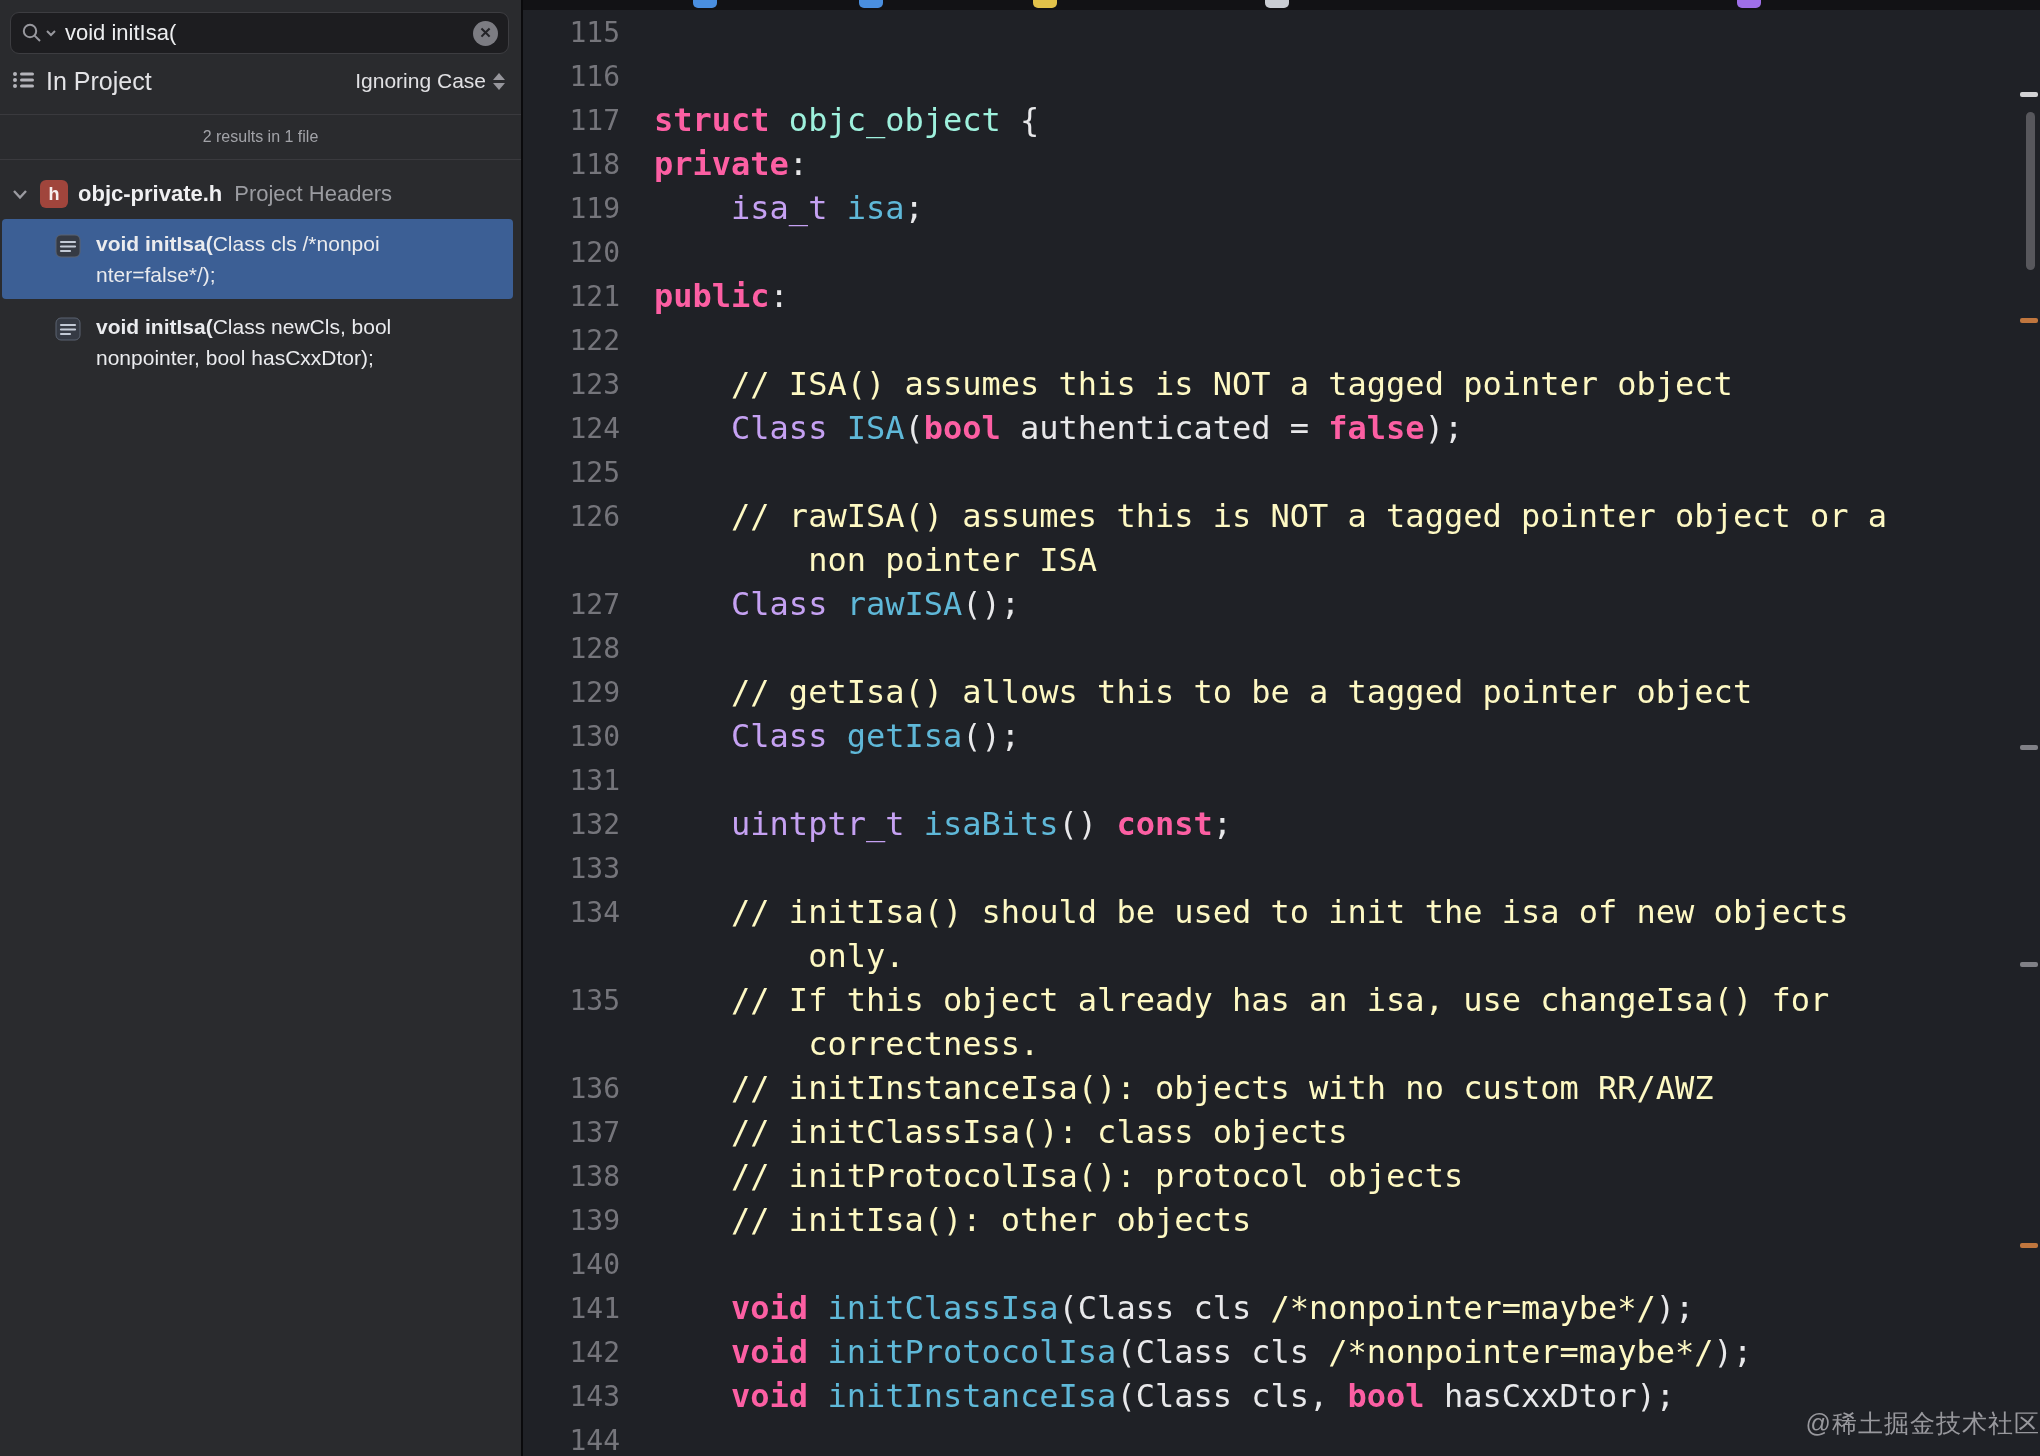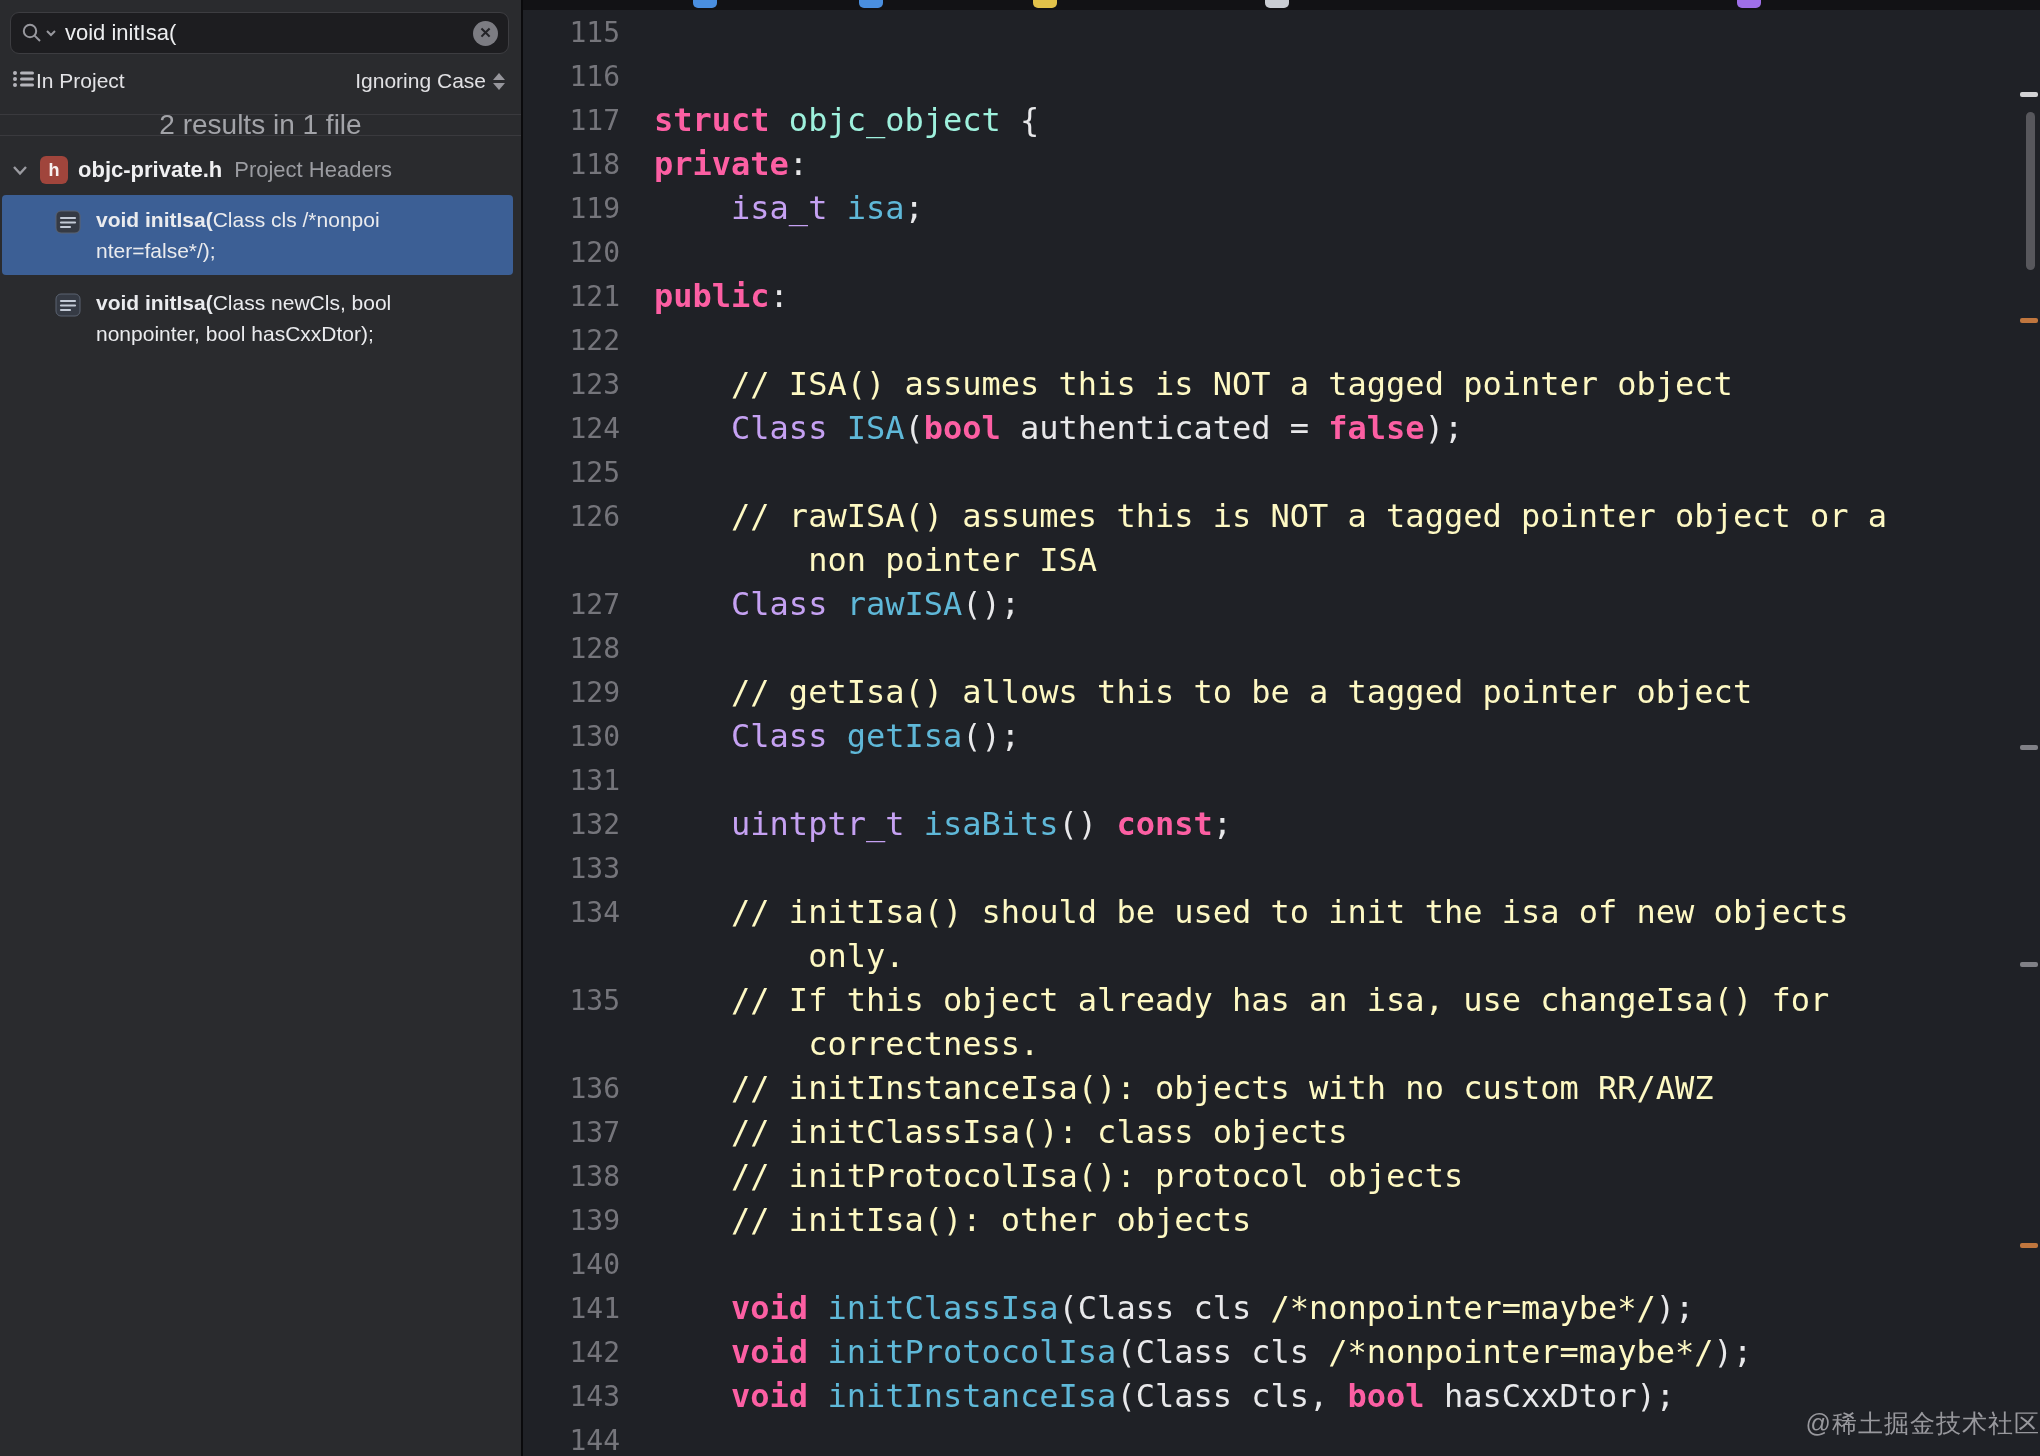--- a/index.html
+++ b/index.html
@@ -12,29 +12,29 @@
 
   .search-field { margin:12px 12px 6px 10px; height:42px; background:#1d1d20; border:1px solid #3d3d41;
                   border-radius:9px; display:flex; align-items:center; padding:0 10px; gap:7px; }
   .mag { display:flex; align-items:center; gap:3px; flex:none; }
   .search-input { flex:1; min-width:0; background:transparent; border:none; outline:none; color:#ecedef;
                   font-size:22px; font-family:"Liberation Sans", sans-serif; }
   .clear-btn { flex:none; width:25px; height:25px; border-radius:50%; background:#7c7c82; color:#232327;
                font-size:15px; font-weight:bold; display:flex; align-items:center; justify-content:center; cursor:default; }
 
   .filter-row { height:42px; display:flex; align-items:center; justify-content:space-between; padding:0 16px 0 12px; }
-  .scope { display:flex; align-items:center; font-size:21px; color:#e3e3e6; }
+  .scope { display:flex; align-items:center; gap:10px; font-size:25px; color:#e3e3e6; }
   .case-toggle { display:flex; align-items:center; gap:7px; font-size:21px; color:#e0e0e3; }
   .updown { display:flex; flex-direction:column; gap:3px; }
   .tri { width:0; height:0; border-left:6px solid transparent; border-right:6px solid transparent; display:block; }
   .tri.up { border-bottom:7px solid #96969c; }
   .tri.down { border-top:7px solid #96969c; }
 
-  .summary-bar { margin-top:12px; height:22px; border-top:1px solid #3a3a3e; border-bottom:1px solid #3a3a3e;
-                 display:flex; align-items:center; justify-content:center; color:#a2a3a8; font-size:28px; }
+  .summary-bar { margin-top:12px; height:46px; border-top:1px solid #3a3a3e; border-bottom:1px solid #3a3a3e;
+                 display:flex; align-items:center; justify-content:center; color:#a2a3a8; font-size:16px; }
 
   .file-row { margin-top:12px; height:44px; display:flex; align-items:center; padding:0 10px; gap:10px; }
   .disclosure { width:20px; display:flex; align-items:center; justify-content:center; }
   .file-icon { flex:none; width:28px; height:28px; border-radius:6px; background:#a0453c; color:#f7efee;
                font-size:18px; font-weight:bold; display:flex; align-items:center; justify-content:center; }
   .file-name { font-weight:bold; font-size:22px; color:#f0f0f2; white-space:nowrap; }
   .file-group { font-size:22px; color:#9b9ca1; margin-left:2px; white-space:nowrap; }
 
   .result { margin:3px 8px 3px 2px; border-radius:4px; padding:9px 8px 9px 52px; display:flex; gap:14px; }
   .result.selected { background:#3c5f95; }

